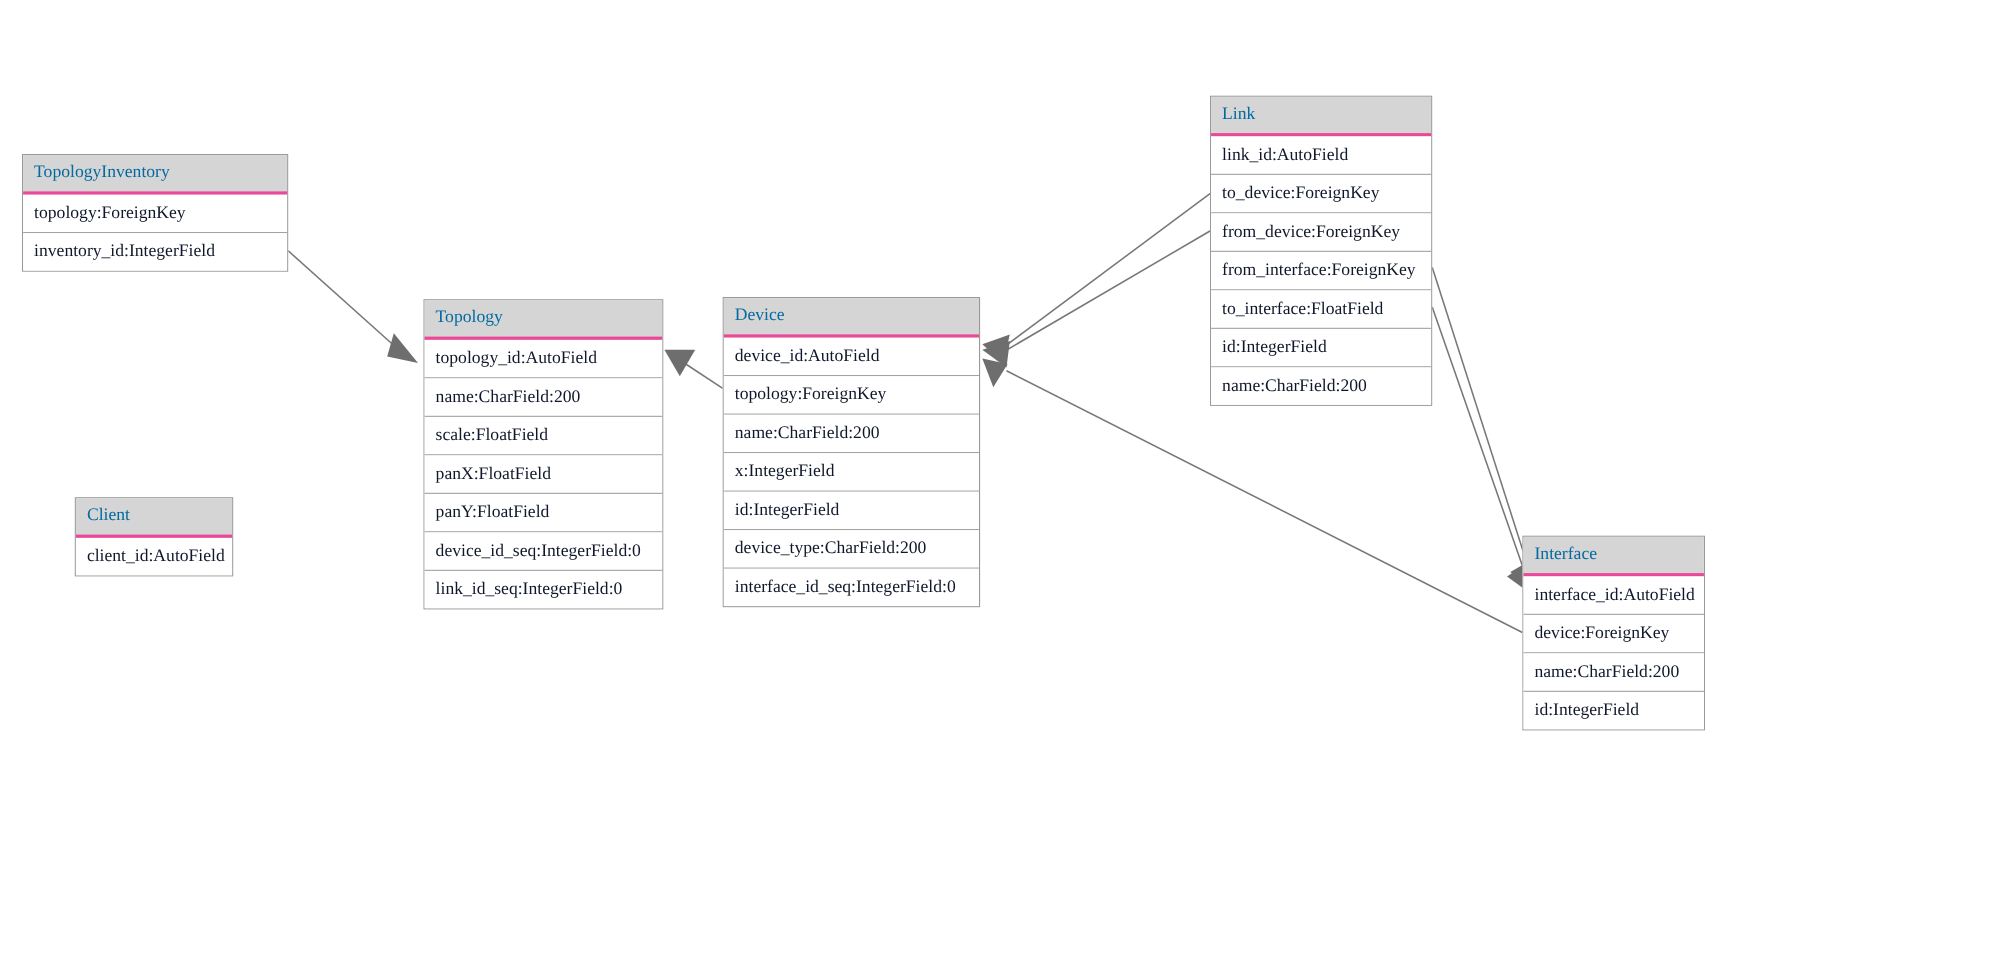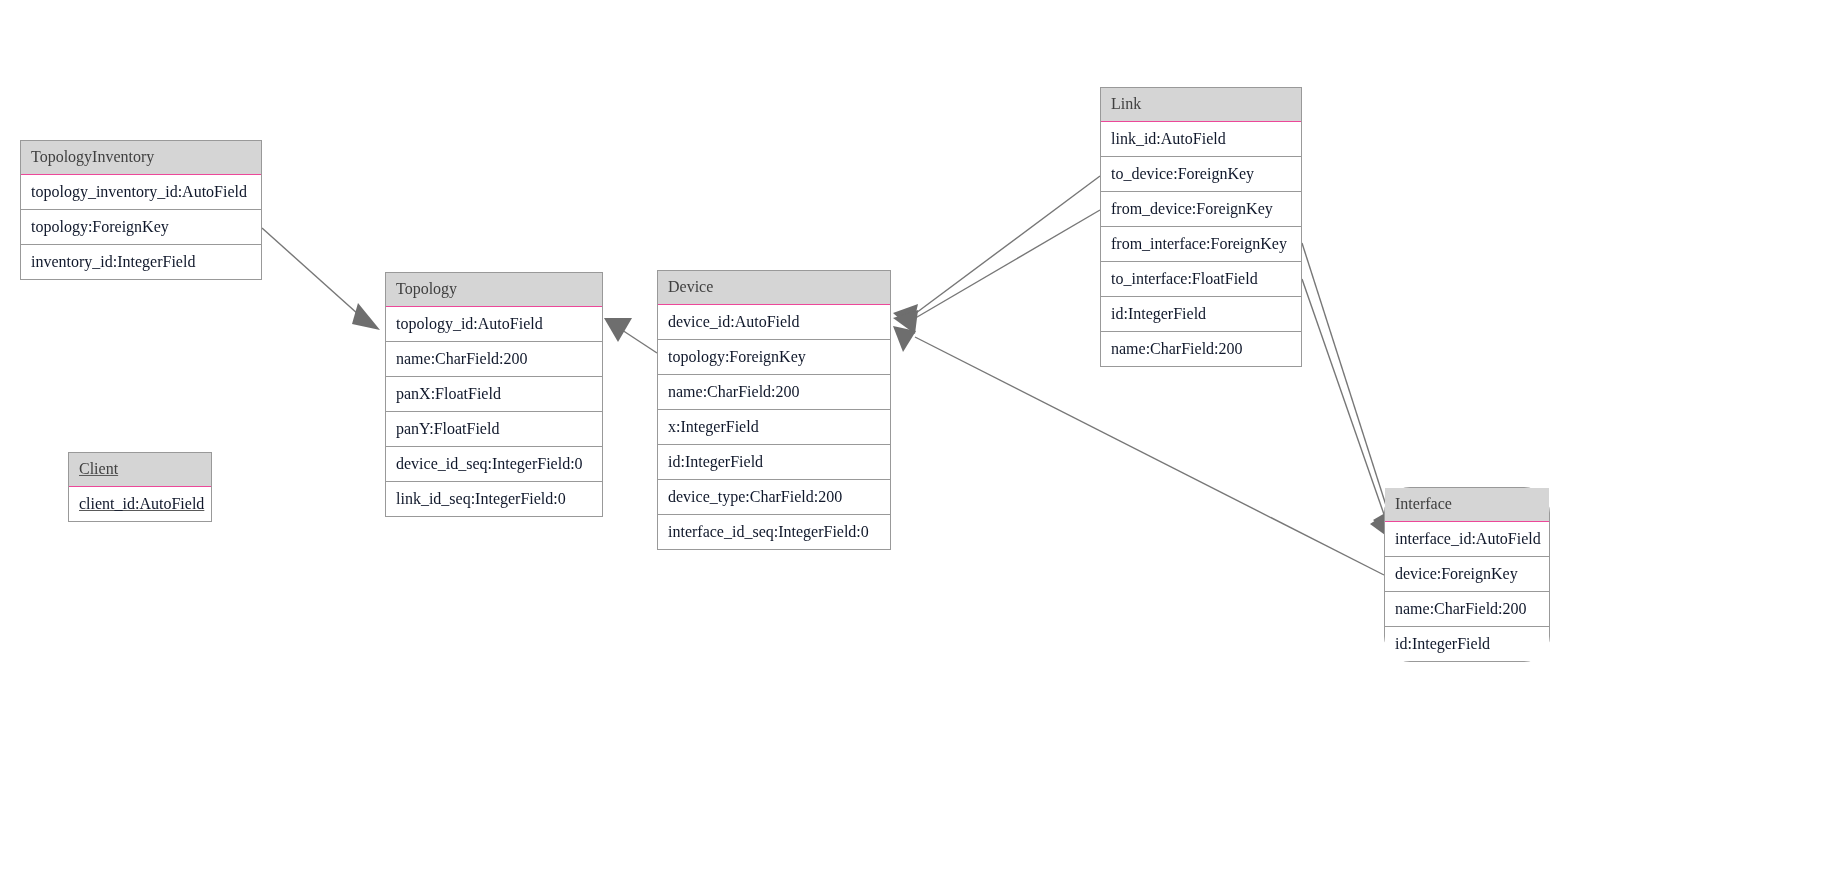--- a/index.html
+++ b/index.html
@@ -29,25 +29,25 @@
   }
   .entity {
     position: absolute;
     box-sizing: border-box;
     background: #ffffff;
     border: 1px solid #999999;
     z-index: 5;
   }
   .entity-title {
     background: #d5d5d5;
-    border-bottom: 1px solid #ec4899;
+    border-bottom: 3px solid #ec4899;
     padding: 6px 10px 7px 10px;
     font-size: 16px;
     line-height: 20px;
-    color: #404040;
+    color: #0369a1;
     white-space: nowrap;
     overflow: hidden;
   }
   .field-row {
     border-bottom: 1px solid #999999;
     padding: 6px 10px 7px 10px;
     font-size: 16px;
     line-height: 21px;
     color: #0f172a;
     white-space: nowrap;
@@ -97,34 +97,34 @@
 
     <g>
       <line x1="1302" y1="279" x2="1387" y2="523" stroke="#777777" stroke-width="1.4"></line>
       <polygon points="1396,543 1370,524 1388,512" fill="#6e6e6e"></polygon>
     </g>
 
   </svg>
 
   <div class="entity" style="left:20px; top:140px; width:242px;">
     <div class="entity-title">TopologyInventory</div>
-    <div class="field-row">topology_inventory_id:AutoField</div>
     <div class="field-row">topology:ForeignKey</div>
     <div class="field-row">inventory_id:IntegerField</div>
   </div>
 
-  <div class="entity" style="left:68px; top:452px; width:144px;text-decoration:underline;">
+  <div class="entity" style="left:68px; top:452px; width:144px;">
     <div class="entity-title">Client</div>
     <div class="field-row">client_id:AutoField</div>
   </div>
 
   <div class="entity" style="left:385px; top:272px; width:218px;">
     <div class="entity-title">Topology</div>
     <div class="field-row">topology_id:AutoField</div>
     <div class="field-row">name:CharField:200</div>
+    <div class="field-row">scale:FloatField</div>
     <div class="field-row">panX:FloatField</div>
     <div class="field-row">panY:FloatField</div>
     <div class="field-row">device_id_seq:IntegerField:0</div>
     <div class="field-row">link_id_seq:IntegerField:0</div>
   </div>
 
   <div class="entity" style="left:657px; top:270px; width:234px;">
     <div class="entity-title">Device</div>
     <div class="field-row">device_id:AutoField</div>
     <div class="field-row">topology:ForeignKey</div>
@@ -139,21 +139,21 @@
     <div class="entity-title">Link</div>
     <div class="field-row">link_id:AutoField</div>
     <div class="field-row">to_device:ForeignKey</div>
     <div class="field-row">from_device:ForeignKey</div>
     <div class="field-row">from_interface:ForeignKey</div>
     <div class="field-row">to_interface:FloatField</div>
     <div class="field-row">id:IntegerField</div>
     <div class="field-row">name:CharField:200</div>
   </div>
 
-  <div class="entity" style="left:1384px; top:487px; width:166px;border-radius:26px;">
+  <div class="entity" style="left:1384px; top:487px; width:166px;">
     <div class="entity-title">Interface</div>
     <div class="field-row">interface_id:AutoField</div>
     <div class="field-row">device:ForeignKey</div>
     <div class="field-row">name:CharField:200</div>
     <div class="field-row">id:IntegerField</div>
   </div>
 
 </div>
 
 </body></html>

